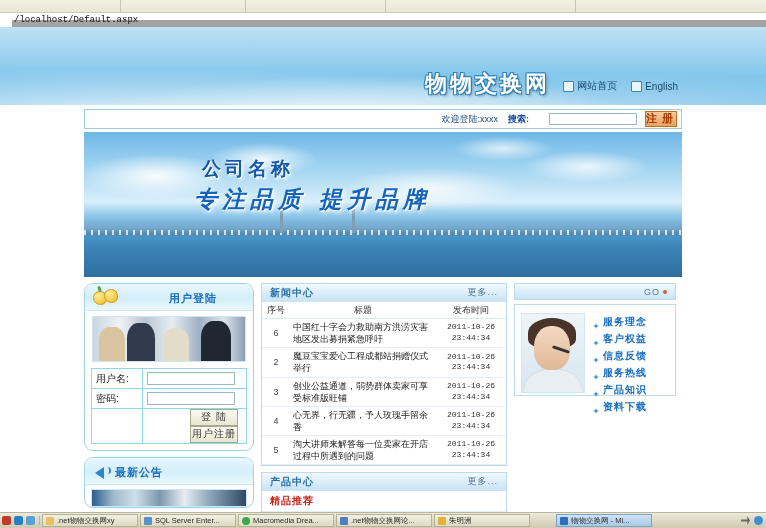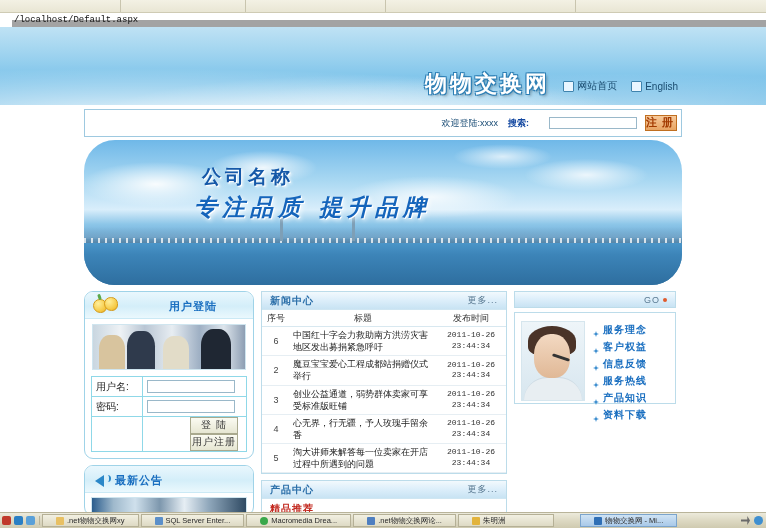--- a/index.html
+++ b/index.html
@@ -59,42 +59,41 @@
   
   #page{
     position:relative;width:766px;height:401px;background:#ffffff;
     padding-top:0;
   }
   #content-frame{
     position:absolute;left:84px;top:0;width:598px;
   }
   
   #search-strip{
-    height:28px;margin-top:4px;
+    height:20px;margin-top:4px;
     border:1px solid #9ec9e0;background:#ffffff;
     display:flex;align-items:center;justify-content:flex-end;
     padding-right:4px;box-sizing:border-box;
   }
   #welcome-text{font-size:9px;color:#174a73;margin-right:10px;}
   #search-label{font-size:9px;color:#1146a0;font-weight:bold;margin-right:20px;}
   #search-input{
     width:88px;height:12px;border:1px solid #9ab8c9;font-size:9px;
     padding:0 2px;box-sizing:border-box;outline:none;
   }
   #register-btn{
     margin-left:8px;width:30px;height:14px;
     background:linear-gradient(#f7c99a,#e8a463);
     border:1px solid #c06f20;color:#a33a00;font-size:11px;font-weight:bold;
     text-align:left;line-height:13px;cursor:pointer;letter-spacing:1px;
   }
   
   #banner{
     margin-top:3px;height:145px;position:relative;overflow:hidden;
     background:linear-gradient(180deg,#6fb8e8 0%,#a9d8f2 28%,#d9eefb 48%,#8dc6e8 58%,#4f97cb 75%,#2d6f9f 100%);
-    border-radius:31px;
   }
   #banner .clouds{
     position:absolute;left:0;right:0;top:0;height:92px;
     background:
       radial-gradient(ellipse 120px 36px at 12% 48%, rgba(255,255,255,.92) 0%, rgba(255,255,255,0) 62%),
       radial-gradient(ellipse 90px 28px at 30% 30%, rgba(255,255,255,.85) 0%, rgba(255,255,255,0) 60%),
       radial-gradient(ellipse 140px 34px at 58% 62%, rgba(255,255,255,.8) 0%, rgba(255,255,255,0) 62%),
       radial-gradient(ellipse 100px 26px at 84% 38%, rgba(255,255,255,.8) 0%, rgba(255,255,255,0) 62%),
       radial-gradient(ellipse 80px 20px at 70% 18%, rgba(255,255,255,.7) 0%, rgba(255,255,255,0) 62%);
   }
@@ -283,21 +282,21 @@
     background:linear-gradient(180deg,#eceadb 0%,#ddd9c3 50%,#cfcab0 100%);
     border-top:1px solid #b9b49a;
     display:flex;align-items:center;gap:2px;padding-left:2px;box-sizing:border-box;
   }
   #taskbar .qlaunch{display:flex;gap:3px;align-items:center;padding-right:4px;border-right:1px solid #b9b49a;}
   #taskbar .qi{width:9px;height:9px;border-radius:2px;}
   #taskbar .tb{
     height:13px;min-width:96px;max-width:108px;flex:0 0 auto;
     background:linear-gradient(180deg,#f2f0e2,#dedaC4);
     border:1px solid #b5b096;
-    display:flex;align-items:center;gap:3px;padding:0 13px;box-sizing:border-box;
+    display:flex;align-items:center;gap:3px;padding:0 3px;box-sizing:border-box;
     font-size:7.5px;color:#2a2a2a;overflow:hidden;white-space:nowrap;cursor:pointer;
   }
   #taskbar .tb.active{background:linear-gradient(180deg,#cfe3f4,#a9c9e8);border-color:#7ba4cc;margin-left:24px;}
   #taskbar .tb .ti2{width:8px;height:8px;flex:0 0 8px;border-radius:1px;}
   #taskbar .tray{margin-left:auto;display:flex;align-items:center;gap:4px;padding-right:3px;}
   #taskbar .tray .tri{width:9px;height:9px;}
 </style>
 </head>
 <body>
 

